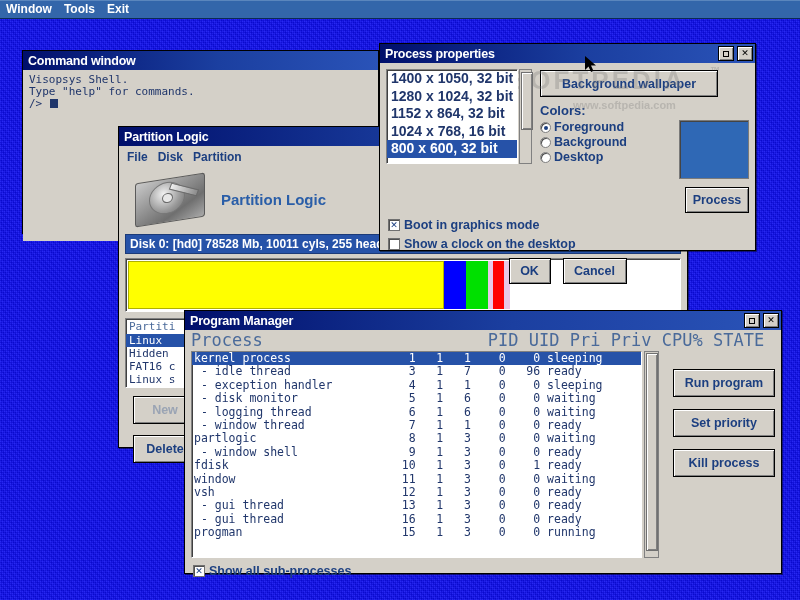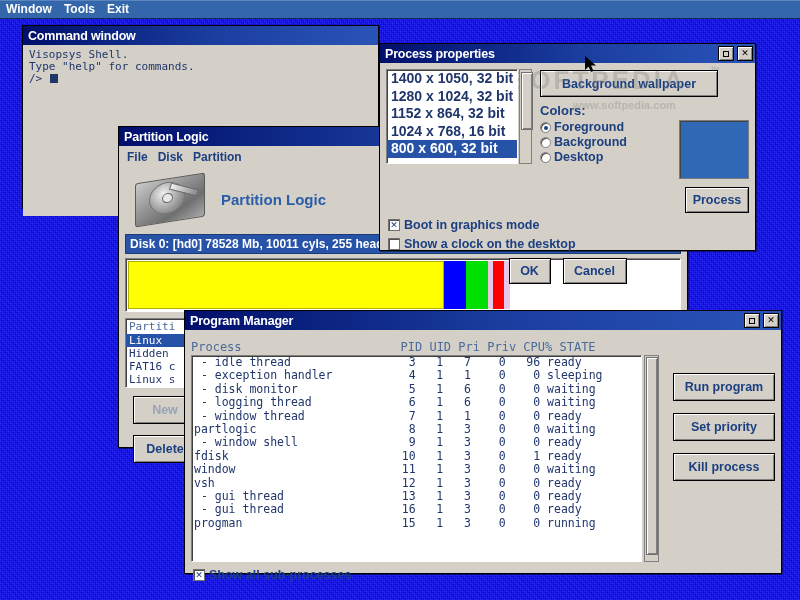--- a/index.html
+++ b/index.html
@@ -53,21 +53,21 @@
   .btn{
     background:#d4d0c8;border:1px solid #000;
     box-shadow:inset 1px 1px 0 #fff, inset -1px -1px 0 #808080;
     color:#1c3f80;font-size:12.5px;font-weight:bold;
     display:inline-flex;align-items:center;justify-content:center;
     cursor:default;white-space:nowrap;
   }
   .btn.disabled{color:#9aa4b4;}
   .mono{font-family:"DejaVu Sans Mono","Liberation Mono",monospace;}
   
-  #cmdwin{left:22px;top:25px;width:355px;height:182px;}
+  #cmdwin{left:22px;top:50px;width:355px;height:182px;}
   #cmdwin .console{
     background:#d4d0c8;height:163px;padding:4px 6px;
     color:#20366b;font-size:11px;line-height:12px;white-space:pre;
   }
   #cmdwin .cursor{display:inline-block;width:8px;height:9px;background:#20366b;
                   vertical-align:-1px;margin-left:1px;}
   
   #plwin{left:118px;top:126px;width:568px;height:320px;}
   #plwin .menurow{display:flex;gap:10px;padding:4px 8px 2px 8px;}
   #plwin .menurow span{color:#1c3f80;font-size:12px;font-weight:bold;}
@@ -147,21 +147,21 @@
     font-size:9px;line-height:9px;color:#1c3f80;flex:0 0 auto;
     font-family:"DejaVu Sans",sans-serif;
   }
   #dpwin .swatch{width:68px;height:57px;border:1px solid #7a7a7a;box-shadow:inset 1px 1px 0 #444;}
   #dpwin .okrow{display:flex;justify-content:center;gap:12px;margin-top:7px;}
   
   .wm{position:absolute;pointer-events:none;color:rgba(120,120,120,.30);font-weight:bold;}
   
   #pmwin{left:184px;top:310px;width:596px;height:262px;}
   #pmwin .cols{
-    color:#4a6a9a;font-size:12px;padding:10px 0 1px 6px;white-space:pre;
+    color:#4a6a9a;font-size:17px;padding:0 0 1px 6px;white-space:pre;
     font-family:"DejaVu Sans Mono","Liberation Mono",monospace;
   }
   #pmwin .mainrow{display:flex;padding:0 6px;}
   #pmwin .plistbox{
     width:470px;height:205px;background:#fff;overflow:hidden;position:relative;
     border:1px solid #808080;border-right-color:#fff;border-bottom-color:#fff;
     box-shadow:inset 1px 1px 0 #404040;
   }
   #pmwin .prow{
     font-family:"DejaVu Sans Mono","Liberation Mono",monospace;
@@ -318,20 +318,21 @@
   <div class="tb">
     <div class="tt">Program Manager</div>
     <div class="tbtn">
         <span class="sq"></span>
       </div>
     <div class="tbtn">✕</div>
   </div>
   <div class="cols" id="pm-cols">Process                      PID UID Pri Priv CPU% STATE</div>
   <div class="mainrow">
     <div class="plistbox" id="pm-list">
+        <div class="prow sel">kernel process                 1   1   1    0    0 sleeping</div>
         <div class="prow"> - idle thread                 3   1   7    0   96 ready</div>
         <div class="prow"> - exception handler           4   1   1    0    0 sleeping</div>
         <div class="prow"> - disk monitor                5   1   6    0    0 waiting</div>
         <div class="prow"> - logging thread              6   1   6    0    0 waiting</div>
         <div class="prow"> - window thread               7   1   1    0    0 ready</div>
         <div class="prow">partlogic                      8   1   3    0    0 waiting</div>
         <div class="prow"> - window shell                9   1   3    0    0 ready</div>
         <div class="prow">fdisk                         10   1   3    0    1 ready</div>
         <div class="prow">window                        11   1   3    0    0 waiting</div>
         <div class="prow">vsh                           12   1   3    0    0 ready</div>

